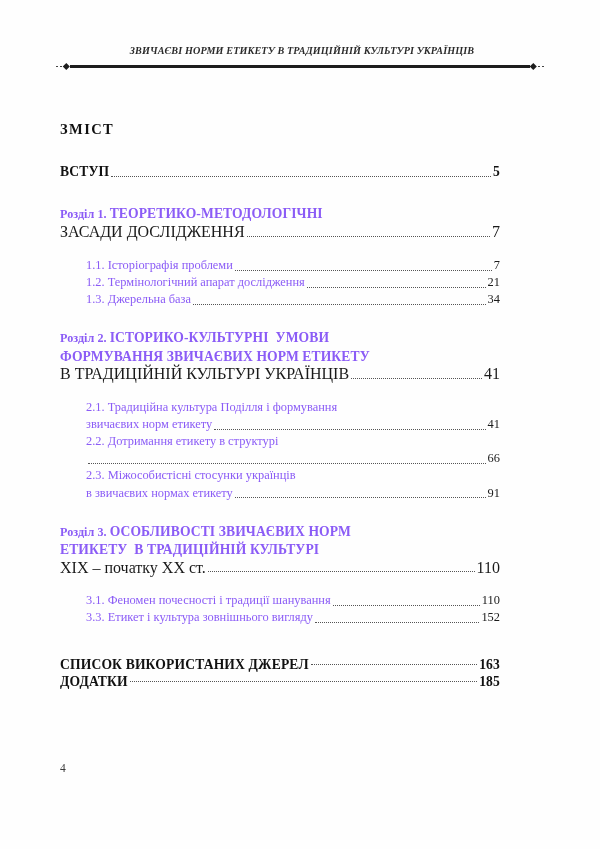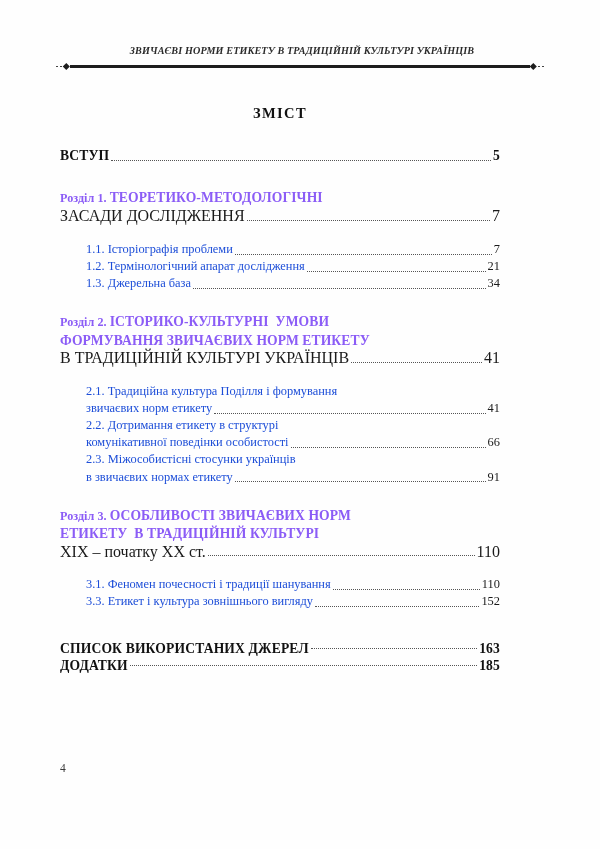--- a/index.html
+++ b/index.html
@@ -73,25 +73,25 @@
 
   
   .content {
     position: absolute;
     top: 105px;
     left: 60px;
     width: 440px;
   }
 
   .toc-title {
-    text-align: center;
+    text-align: left;
     font-weight: 700;
     font-size: 14.5px;
     letter-spacing: 1.4px;
-    margin: 0 0 26px 0;
+    margin: 16px 0 26px 0;
     color: #111;
   }
 
   
   .row {
     display: flex;
     align-items: flex-end;
     width: 100%;
   }
   .row .label {
@@ -137,21 +137,21 @@
     font-size: 12.1px;
     letter-spacing: 0.05px;
   }
 
   
   .subs { margin: 0 0 14px 26px; }
   .sub-line {
     font-weight: 400;
     font-size: 12.4px;
     line-height: 17.2px;
-    color: #1d4ed8;
+    color: #8b5cf6;
     white-space: pre;
   }
   .subs .row { line-height: 17.2px; font-size: 12.4px; font-weight: 400; }
   .subs .row .leader { margin-bottom: 3.5px; }
 
   .gap-sm { height: 7px; }
   .gap-md { height: 13px; }
   .gap-lg { height: 19px; }
 
   
@@ -243,21 +243,20 @@
         <div class="sub-line">2.1. Традиційна культура Поділля і формування</div>
         <div class="row">
           <span class="label sub-line">звичаєвих норм етикету</span>
           <span class="leader"></span>
           <span class="pageno">41</span>
         </div>
       </div>
       <div>
         <div class="sub-line">2.2. Дотримання етикету в структурі</div>
         <div class="row">
-          <span class="label sub-line">комунікативної поведінки особистості</span>
           <span class="leader"></span>
           <span class="pageno">66</span>
         </div>
       </div>
       <div>
         <div class="sub-line">2.3. Міжособистісні стосунки українців</div>
         <div class="row">
           <span class="label sub-line">в звичаєвих нормах етикету</span>
           <span class="leader"></span>
           <span class="pageno">91</span>

